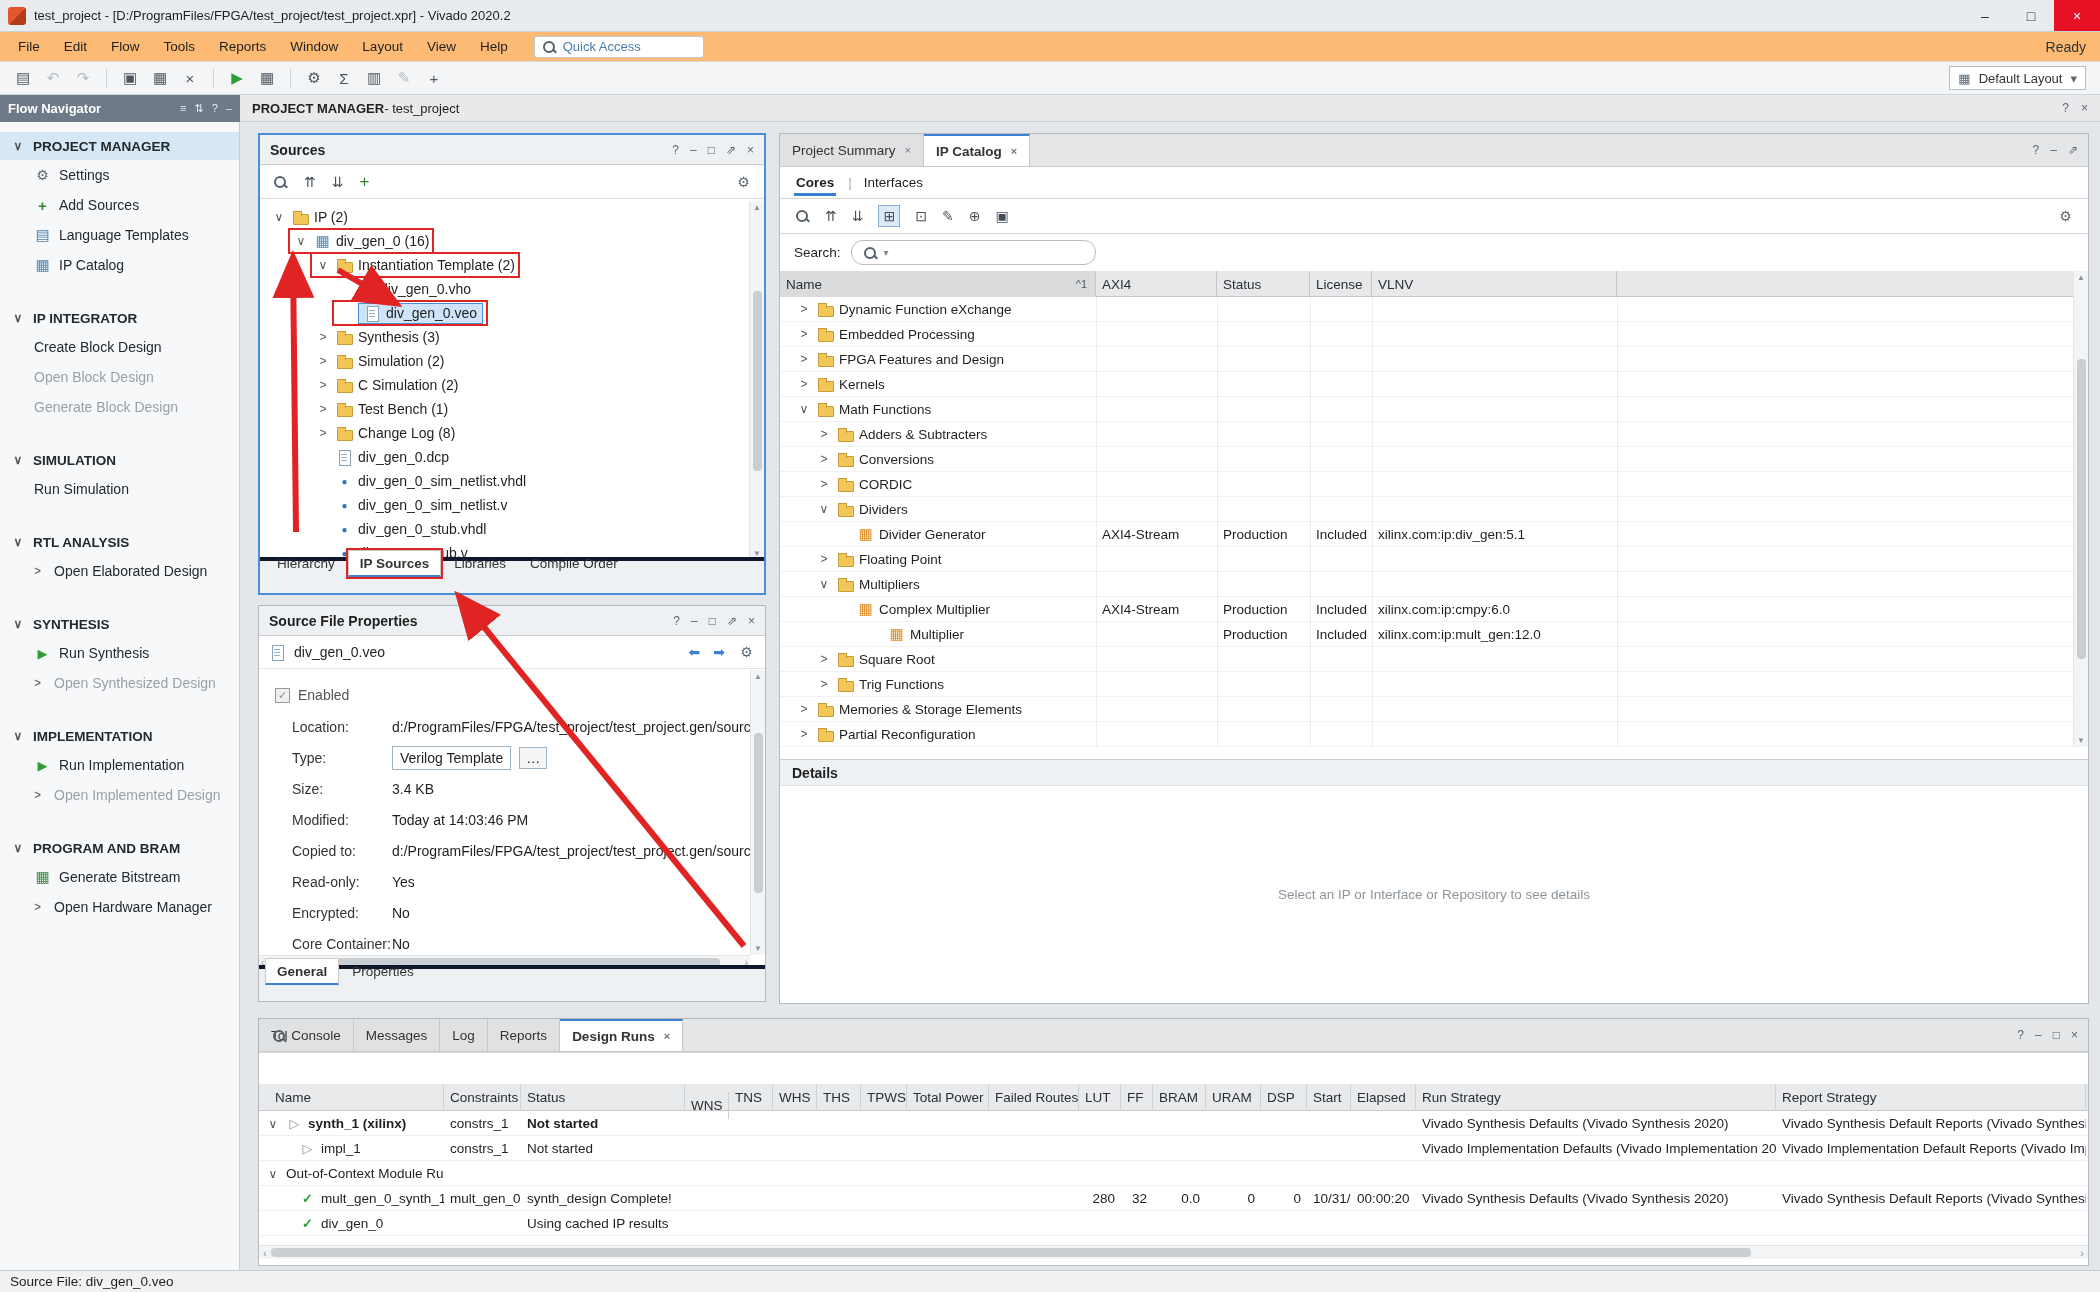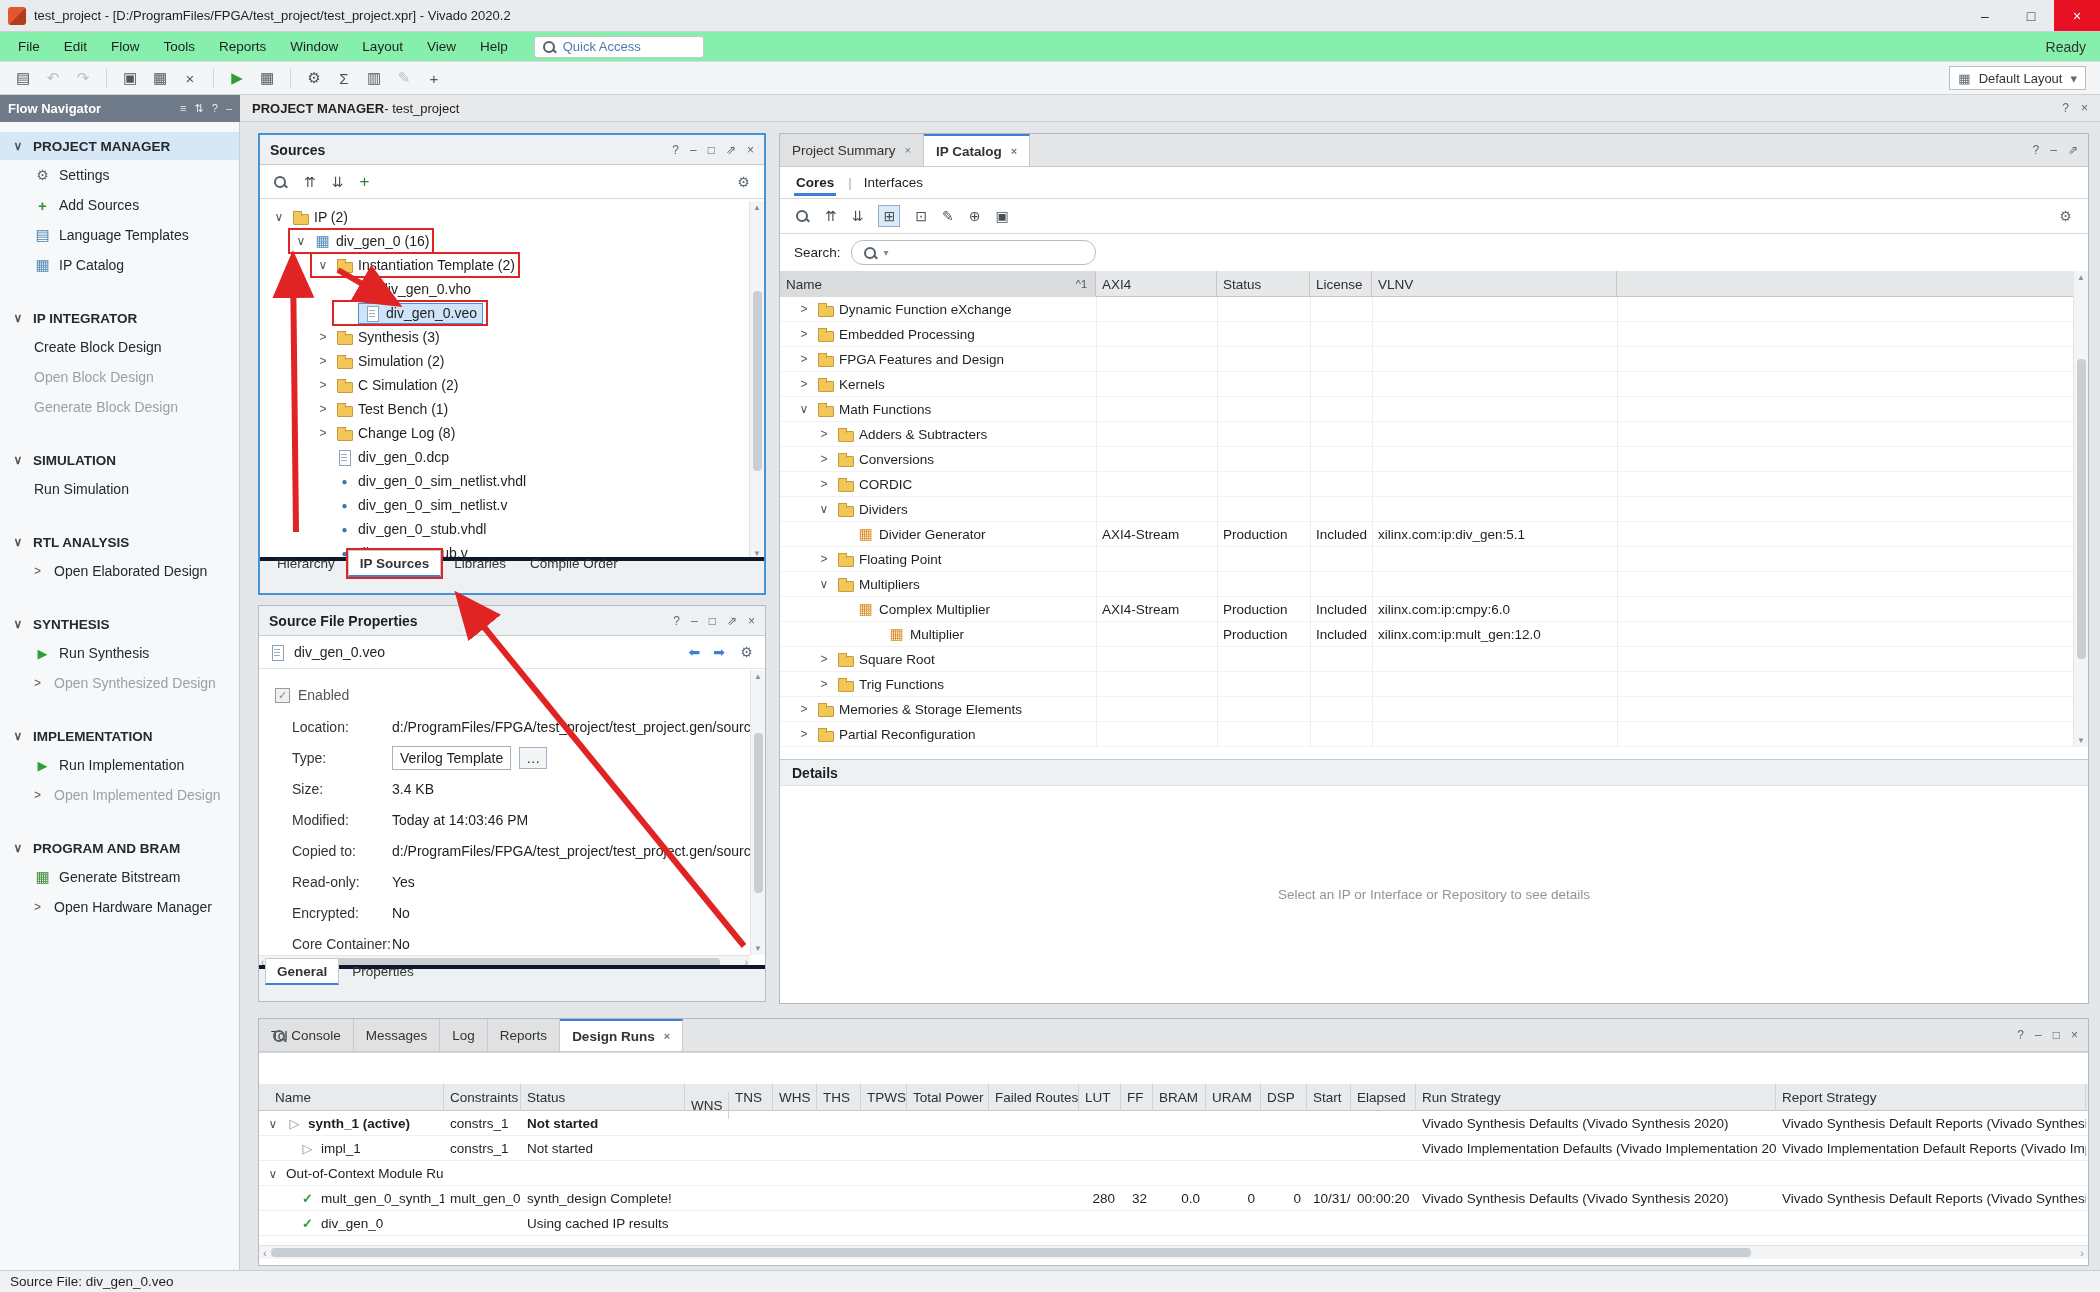--- a/index.html
+++ b/index.html
@@ -27,21 +27,21 @@
   .mag{width:16px;height:16px;position:relative;display:inline-block;flex:none}
   .mag::before{content:"";position:absolute;left:2px;top:2px;width:8px;height:8px;border:2px solid #55606a;border-radius:50%}
   .mag::after{content:"";position:absolute;left:11px;top:11px;width:5px;height:2px;background:#55606a;transform:rotate(45deg)}
   .exp{width:16px;display:inline-flex;justify-content:center;color:#555;font-size:12px;flex:none}
   .exp-spacer{width:16px;flex:none}
   
   .titlebar{left:0;top:0;width:2100px;height:32px;background:#e9ecef;border-bottom:1px solid #ccd1d5;display:flex;align-items:center;padding-left:8px;font-size:13px}
   .logo{width:18px;height:18px;margin-right:8px;background:linear-gradient(135deg,#e4572e 50%,#b23c1c 50%);border-radius:3px;flex:none}
   .winbtn{width:46px;height:31px;display:flex;align-items:center;justify-content:center;color:#333;font-size:14px}
   .winbtn.close{background:#e81123;color:#fff}
-  .menubar{left:0;top:32px;width:2100px;height:30px;background:#86efac;border-bottom:1px solid #d8dadc;display:flex;align-items:center;padding:0 14px 0 6px}
+  .menubar{left:0;top:32px;width:2100px;height:30px;background:#fdba74;border-bottom:1px solid #d8dadc;display:flex;align-items:center;padding:0 14px 0 6px}
   .menu-item{padding:0 12px;height:100%;display:flex;align-items:center;font-size:13.5px}
   .qa-box{margin-left:14px;width:170px;height:22px;background:#fff;border:1px solid #c3c8cc;border-radius:3px;display:flex;align-items:center;gap:6px;padding:0 6px;color:#4a7dad;font-size:13px}
   .toolbar{left:0;top:62px;width:2100px;height:33px;background:#f4f5f6;border-bottom:1px solid #d0d3d5;display:flex;align-items:center;gap:4px;padding:0 14px 0 10px}
   .tbi{width:26px;height:26px;display:flex;align-items:center;justify-content:center;font-size:15px;color:#4d565e}
   .tbi.disabled{color:#b8bcc0}
   .tbi.accent{color:#2e9e3a}
   .tsep{width:1px;height:20px;background:#d3d6d8;margin:0 6px}
   .layout-combo{margin-left:auto;height:24px;background:#fff;border:1px solid #b9bdc2;display:flex;align-items:center;gap:8px;padding:0 8px;font-size:13px;color:#333}
   
   .flownav-head{left:0;top:95px;width:240px;height:27px;background:#6e7a88;color:#fff;display:flex;align-items:center;gap:8px;padding:0 8px;font-weight:bold;font-size:13px}
@@ -791,21 +791,21 @@
       <span class="run-hcell" style="left: 1048px; width: 44px;">Start</span>
       <span class="run-hcell" style="left: 1092px; width: 65px;">Elapsed</span>
       <span class="run-hcell" style="left: 1157px; width: 360px;">Run Strategy</span>
       <span class="run-hcell" style="left: 1517px; width: 310px;">Report Strategy</span>
     </div>
   <div class="runs-rows" id="runs-rows">
       <div class="run-row">
         <div class="run-cell" style="left: 0px; width: 185px; gap: 5px; padding-left: 6px;">
           <span class="exp">∨</span>
           <span class="ic ic-run-gray"></span>
-          <span class="bold">synth_1 (active)</span>
+          <span class="bold">synth_1 (xilinx)</span>
         </div>
         <div class="run-cell" style="left: 185px; width: 77px;">constrs_1</div>
         <div class="run-cell bold" style="left: 262px; width: 164px;">Not started</div>
         <div class="run-cell" style="left: 1157px; width: 360px;">Vivado Synthesis Defaults (Vivado Synthesis 2020)</div>
         <div class="run-cell" style="left: 1517px; width: 310px;">Vivado Synthesis Default Reports (Vivado Synthesis 2</div>
       </div>
       <div class="run-row">
         <div class="run-cell" style="left: 0px; width: 185px; gap: 5px; padding-left: 40px;">
           <span class="ic ic-run-gray"></span>
           <span>impl_1</span>

